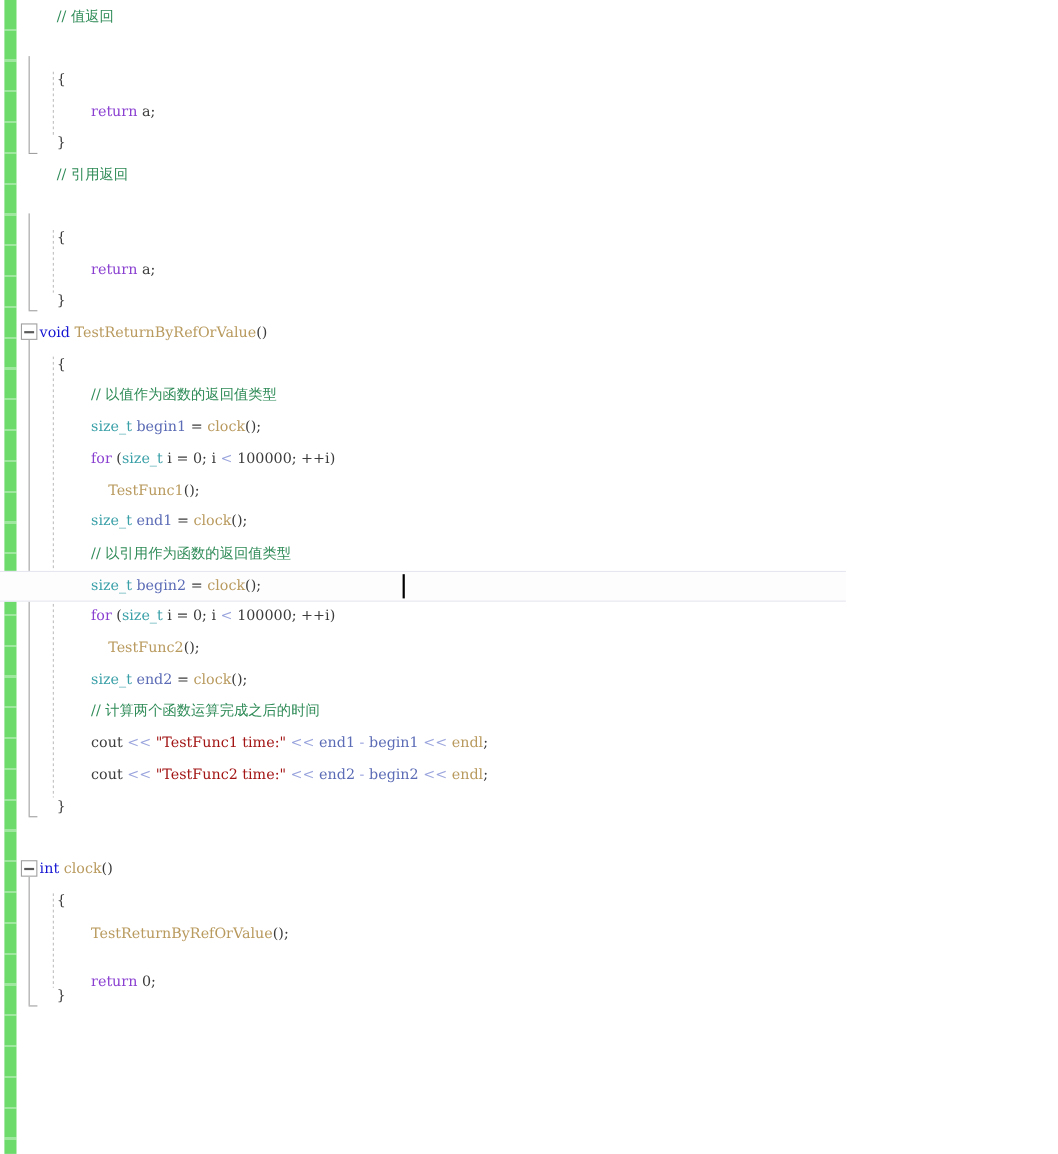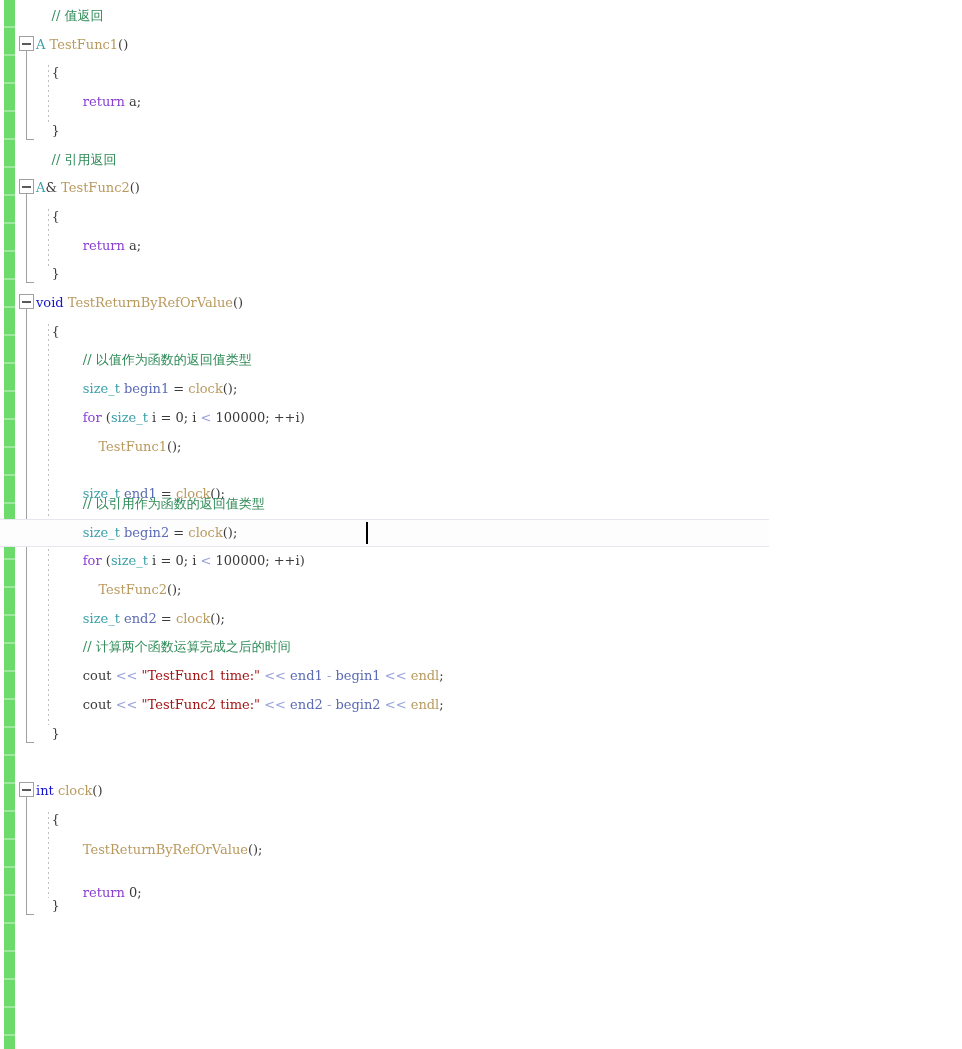--- a/index.html
+++ b/index.html
@@ -155,36 +155,34 @@
       <div class="outline-foot" style="left: 26px; top: 282.3px; width: 8px;"></div>
       <div class="outline-v" style="left: 26px; top: 309px; height: 432.5px;"></div>
       <div class="outline-foot" style="left: 26px; top: 741.5px; width: 8px;"></div>
       <div class="outline-v" style="left: 26px; top: 796.9px; height: 116.8px;"></div>
       <div class="outline-foot" style="left: 26px; top: 913.7px; width: 8px;"></div>
       <div class="indent-guide" style="left: 48px; top: 65.4px; height: 57.4px;"></div>
       <div class="indent-guide" style="left: 48px; top: 208.9px; height: 57.4px;"></div>
       <div class="indent-guide" style="left: 48px; top: 323.7px; height: 401.8px;"></div>
       <div class="indent-guide" style="left: 48px; top: 811.6px; height: 86.1px;"></div>
       <div class="line" style="position: absolute; left: 0px; top: 2px; width: 962px;"><div class="line-text" style="left: 31.6px;"><span class="tk-comment">// 值返回</span></div></div>
-      <div class="line" style="position: absolute; left: 0px; top: 30.7px; width: 962px;"><div class="fold-box"></div><div class="line-text" style="left: 16px;"><span class="tk-type">A</span><span class="tk-plain"> </span><span class="tk-func">TestFunc1</span><span class="tk-plain">()</span></div></div>
       <div class="line" style="position: absolute; left: 0px; top: 59.4px; width: 962px;"><div class="line-text" style="left: 31.6px;"><span class="tk-plain">{</span></div></div>
       <div class="line" style="position: absolute; left: 0px; top: 88.1px; width: 962px;"><div class="line-text" style="left: 62.8px;"><span class="tk-ctrl">return</span><span class="tk-plain"> a;</span></div></div>
       <div class="line" style="position: absolute; left: 0px; top: 116.8px; width: 962px;"><div class="line-text" style="left: 31.6px;"><span class="tk-plain">}</span></div></div>
       <div class="line" style="position: absolute; left: 0px; top: 145.5px; width: 962px;"><div class="line-text" style="left: 31.6px;"><span class="tk-comment">// 引用返回</span></div></div>
-      <div class="line" style="position: absolute; left: 0px; top: 174.2px; width: 962px;"><div class="fold-box"></div><div class="line-text" style="left: 16px;"><span class="tk-type">A</span><span class="tk-plain">&amp; </span><span class="tk-func">TestFunc2</span><span class="tk-plain">()</span></div></div>
       <div class="line" style="position: absolute; left: 0px; top: 202.9px; width: 962px;"><div class="line-text" style="left: 31.6px;"><span class="tk-plain">{</span></div></div>
       <div class="line" style="position: absolute; left: 0px; top: 231.6px; width: 962px;"><div class="line-text" style="left: 62.8px;"><span class="tk-ctrl">return</span><span class="tk-plain"> a;</span></div></div>
       <div class="line" style="position: absolute; left: 0px; top: 260.3px; width: 962px;"><div class="line-text" style="left: 31.6px;"><span class="tk-plain">}</span></div></div>
       <div class="line" style="position: absolute; left: 0px; top: 289px; width: 962px;"><div class="fold-box"></div><div class="line-text" style="left: 16px;"><span class="tk-keyword">void</span><span class="tk-plain"> </span><span class="tk-func">TestReturnByRefOrValue</span><span class="tk-plain">()</span></div></div>
       <div class="line" style="position: absolute; left: 0px; top: 317.7px; width: 962px;"><div class="line-text" style="left: 31.6px;"><span class="tk-plain">{</span></div></div>
       <div class="line" style="position: absolute; left: 0px; top: 346.4px; width: 962px;"><div class="line-text" style="left: 62.8px;"><span class="tk-comment">// 以值作为函数的返回值类型</span></div></div>
       <div class="line" style="position: absolute; left: 0px; top: 375.1px; width: 962px;"><div class="line-text" style="left: 62.8px;"><span class="tk-type">size_t</span><span class="tk-plain"> </span><span class="tk-var">begin1</span><span class="tk-plain"> = </span><span class="tk-func">clock</span><span class="tk-plain">();</span></div></div>
       <div class="line" style="position: absolute; left: 0px; top: 403.8px; width: 962px;"><div class="line-text" style="left: 62.8px;"><span class="tk-ctrl">for</span><span class="tk-plain"> (</span><span class="tk-type">size_t</span><span class="tk-plain"> i = </span><span class="tk-plain">0</span><span class="tk-plain">; i </span><span class="tk-op">&lt;</span><span class="tk-plain"> </span><span class="tk-plain">100000</span><span class="tk-plain">; ++i)</span></div></div>
       <div class="line" style="position: absolute; left: 0px; top: 432.5px; width: 962px;"><div class="line-text" style="left: 78.4px;"><span class="tk-func">TestFunc1</span><span class="tk-plain">();</span></div></div>
-      <div class="line" style="position: absolute; left: 0px; top: 480px; width: 880px;"><div class="line-text" style="left: 62.8px;"><span class="tk-type">size_t</span><span class="tk-plain"> </span><span class="tk-var">end1</span><span class="tk-plain"> = </span><span class="tk-func">clock</span><span class="tk-plain">();</span></div></div>
+      <div class="line" style="position: absolute; left: 0px; top: 460px; width: 880px;"><div class="line-text" style="left: 62.8px;"><span class="tk-type">size_t</span><span class="tk-plain"> </span><span class="tk-var">end1</span><span class="tk-plain"> = </span><span class="tk-func">clock</span><span class="tk-plain">();</span></div></div>
       <div class="line" style="position: absolute; left: 0px; top: 489.9px; width: 962px;"><div class="line-text" style="left: 62.8px;"><span class="tk-comment">// 以引用作为函数的返回值类型</span></div></div>
       <div class="line current" style="position: absolute; left: 0px; top: 518.6px; width: 769px;"><div class="line-text" style="left: 62.8px;"><span class="tk-type">size_t</span><span class="tk-plain"> </span><span class="tk-var">begin2</span><span class="tk-plain"> = </span><span class="tk-func">clock</span><span class="tk-plain">();</span></div></div>
       <div class="line" style="position: absolute; left: 0px; top: 547.3px; width: 962px;"><div class="line-text" style="left: 62.8px;"><span class="tk-ctrl">for</span><span class="tk-plain"> (</span><span class="tk-type">size_t</span><span class="tk-plain"> i = </span><span class="tk-plain">0</span><span class="tk-plain">; i </span><span class="tk-op">&lt;</span><span class="tk-plain"> </span><span class="tk-plain">100000</span><span class="tk-plain">; ++i)</span></div></div>
       <div class="line" style="position: absolute; left: 0px; top: 576px; width: 962px;"><div class="line-text" style="left: 78.4px;"><span class="tk-func">TestFunc2</span><span class="tk-plain">();</span></div></div>
       <div class="line" style="position: absolute; left: 0px; top: 604.7px; width: 962px;"><div class="line-text" style="left: 62.8px;"><span class="tk-type">size_t</span><span class="tk-plain"> </span><span class="tk-var">end2</span><span class="tk-plain"> = </span><span class="tk-func">clock</span><span class="tk-plain">();</span></div></div>
       <div class="line" style="position: absolute; left: 0px; top: 633.4px; width: 962px;"><div class="line-text" style="left: 62.8px;"><span class="tk-comment">// 计算两个函数运算完成之后的时间</span></div></div>
       <div class="line" style="position: absolute; left: 0px; top: 662.1px; width: 962px;"><div class="line-text" style="left: 62.8px;"><span class="tk-plain">cout </span><span class="tk-op">&lt;&lt;</span><span class="tk-plain"> </span><span class="tk-string">"TestFunc1 time:"</span><span class="tk-plain"> </span><span class="tk-op">&lt;&lt;</span><span class="tk-plain"> </span><span class="tk-var">end1</span><span class="tk-plain"> </span><span class="tk-op">-</span><span class="tk-plain"> </span><span class="tk-var">begin1</span><span class="tk-plain"> </span><span class="tk-op">&lt;&lt;</span><span class="tk-plain"> </span><span class="tk-func">endl</span><span class="tk-plain">;</span></div></div>
       <div class="line" style="position: absolute; left: 0px; top: 690.8px; width: 962px;"><div class="line-text" style="left: 62.8px;"><span class="tk-plain">cout </span><span class="tk-op">&lt;&lt;</span><span class="tk-plain"> </span><span class="tk-string">"TestFunc2 time:"</span><span class="tk-plain"> </span><span class="tk-op">&lt;&lt;</span><span class="tk-plain"> </span><span class="tk-var">end2</span><span class="tk-plain"> </span><span class="tk-op">-</span><span class="tk-plain"> </span><span class="tk-var">begin2</span><span class="tk-plain"> </span><span class="tk-op">&lt;&lt;</span><span class="tk-plain"> </span><span class="tk-func">endl</span><span class="tk-plain">;</span></div></div>
       <div class="line" style="position: absolute; left: 0px; top: 719.5px; width: 962px;"><div class="line-text" style="left: 31.6px;"><span class="tk-plain">}</span></div></div>
       <div class="line" style="position: absolute; left: 0px; top: 748.2px; width: 962px;"><div class="line-text" style="left: 16px;"></div></div>

